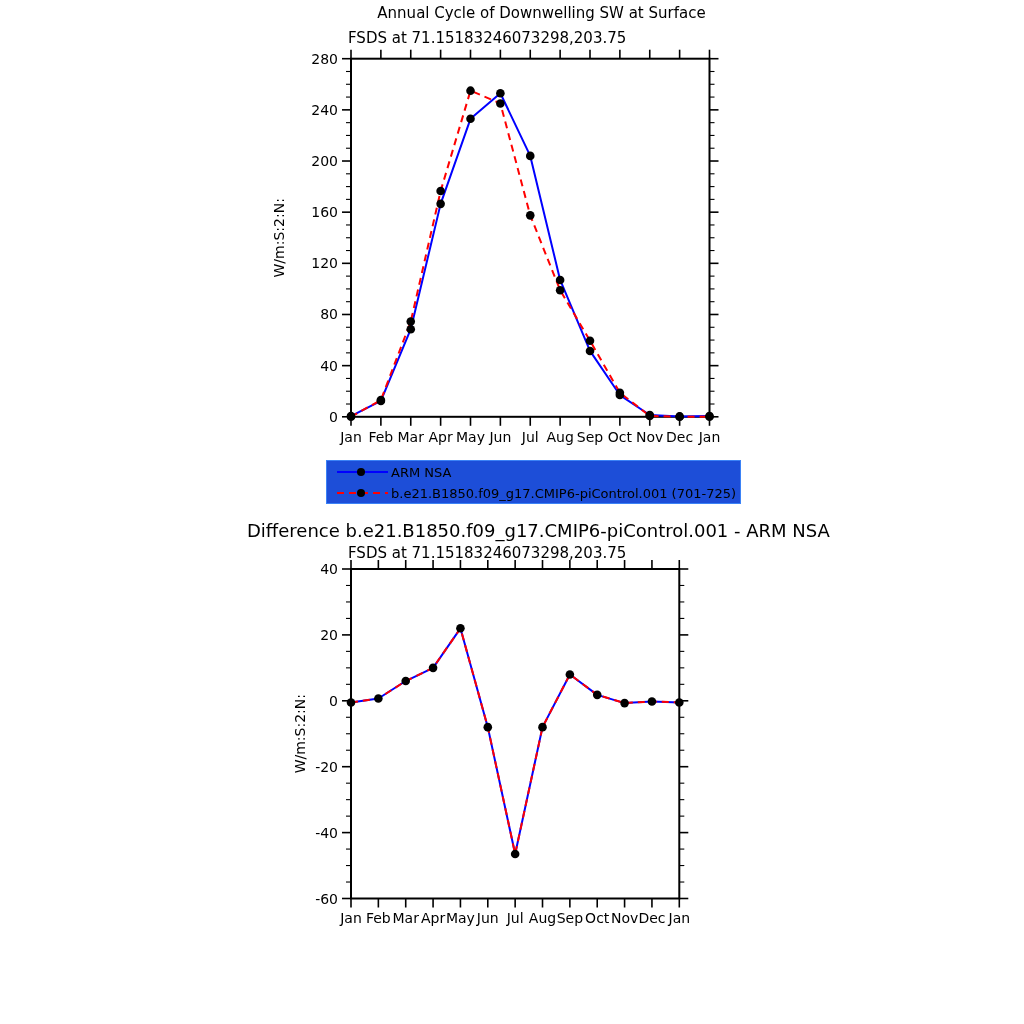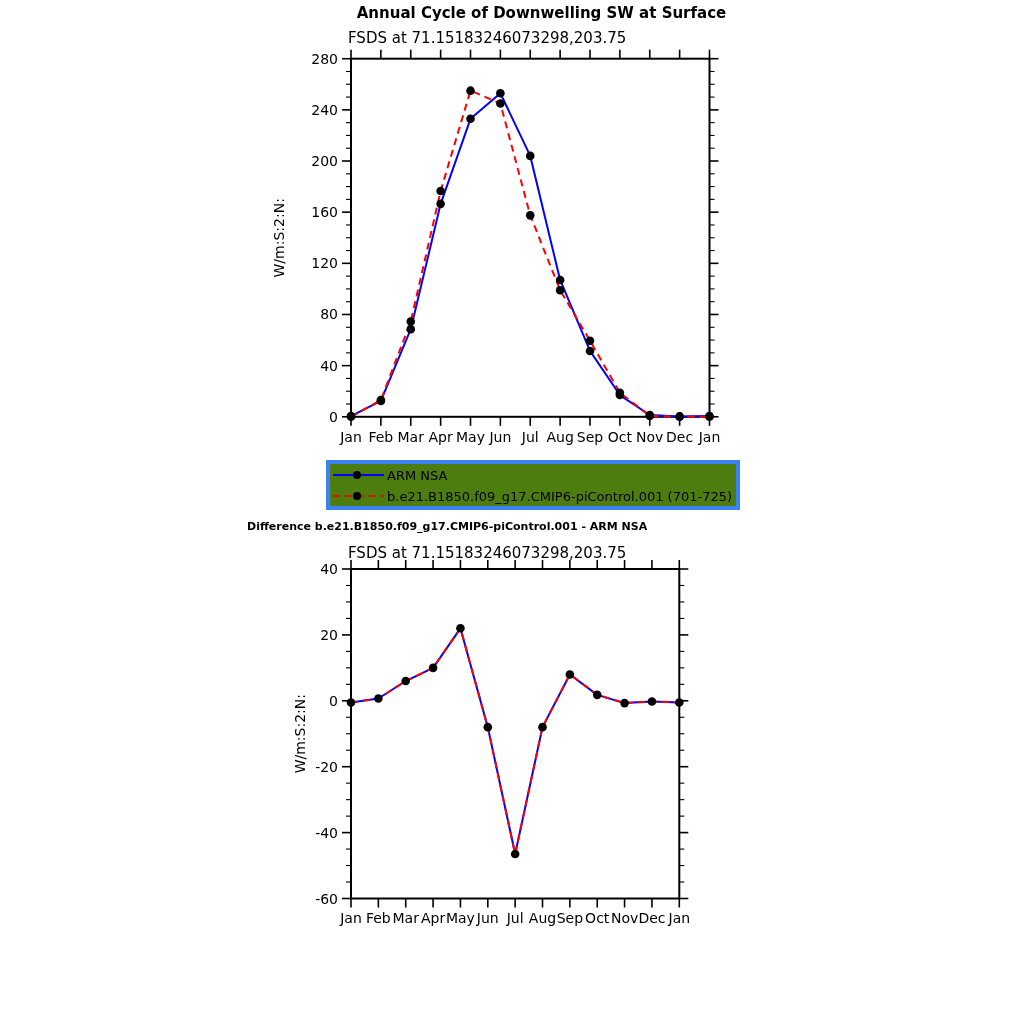--- a/index.html
+++ b/index.html
@@ -1,30 +1,30 @@
 <!DOCTYPE html>
 <html><head>
 <meta charset="utf-8">
 <style>
   html,body{margin:0;padding:0;}
   body{
     width:1024px;height:1024px;background:#ffffff;position:relative;overflow:hidden;
     font-family:"DejaVu Sans", sans-serif;color:#000;
   }
   .abs{position:absolute;}
-  .chart-title{font-weight:bold;font-size:15px;white-space:nowrap;}
-  .chart-title.small{font-size:11px;text-align:right;}
+  .chart-title{font-weight:normal;font-size:15px;white-space:nowrap;}
+  .chart-title.small{font-size:18px;text-align:right;}
   .chart-subtitle{font-size:15px;white-space:nowrap;text-align:right;}
   #c1-title{left:341px;top:4px;width:401px;text-align:center;}
   #c1-subtitle{left:348px;top:29px;}
   #c2-title{left:247px;top:520px;}
   #c2-subtitle{left:348px;top:544px;}
   #legend-box{
     left:326px;top:460px;width:406px;height:42px;
-    border:4px solid #3b82f6;background:#4d7c0f;
+    border:1px solid #3b82f6;background:#1d4ed8;padding-left:7px;
   }
   #plot-svg{left:0;top:0;}
   svg text{fill:#000;font-family:"DejaVu Sans", sans-serif;}
   .legend-label{font-size:13px;}
 </style>
 </head>
 <body>
 
 <div class="abs chart-title" id="c1-title">Annual Cycle of Downwelling SW at Surface</div>
 <div class="abs chart-subtitle" id="c1-subtitle">FSDS at 71.15183246073298,203.75</div>

